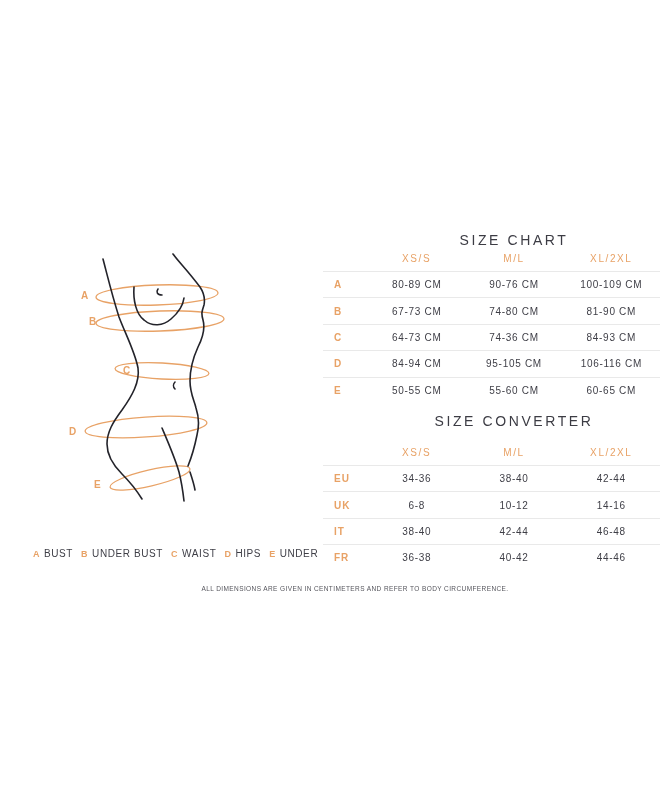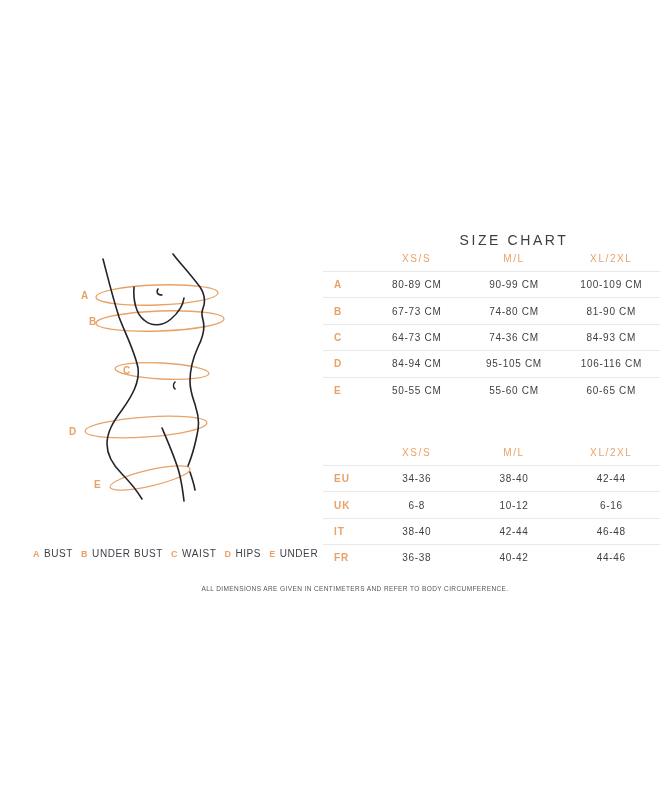--- a/index.html
+++ b/index.html
@@ -76,21 +76,21 @@
   <div class="table" style="top:245px">
     <div class="trow thead">
       <span class="tlabel"></span>
       <span class="tcell">XS/S</span>
       <span class="tcell">M/L</span>
       <span class="tcell">XL/2XL</span>
     </div>
     <div class="trow">
       <span class="tlabel">A</span>
       <span class="tcell">80-89 CM</span>
-      <span class="tcell">90-99 CM</span>
+      <span class="tcell">90-76 CM</span>
       <span class="tcell">100-109 CM</span>
     </div>
     <div class="trow">
       <span class="tlabel">B</span>
       <span class="tcell">67-73 CM</span>
       <span class="tcell">74-80 CM</span>
       <span class="tcell">81-90 CM</span>
     </div>
     <div class="trow">
       <span class="tlabel">C</span>
@@ -105,39 +105,40 @@
       <span class="tcell">106-116 CM</span>
     </div>
     <div class="trow">
       <span class="tlabel">E</span>
       <span class="tcell">50-55 CM</span>
       <span class="tcell">55-60 CM</span>
       <span class="tcell">60-65 CM</span>
     </div>
   </div>
 
+  <div class="title" style="top:413px">SIZE CONVERTER</div>
 
   <div class="table" style="top:439px">
     <div class="trow thead">
       <span class="tlabel"></span>
       <span class="tcell">XS/S</span>
       <span class="tcell">M/L</span>
       <span class="tcell">XL/2XL</span>
     </div>
     <div class="trow">
       <span class="tlabel">EU</span>
       <span class="tcell">34-36</span>
       <span class="tcell">38-40</span>
       <span class="tcell">42-44</span>
     </div>
     <div class="trow">
       <span class="tlabel">UK</span>
       <span class="tcell">6-8</span>
       <span class="tcell">10-12</span>
-      <span class="tcell">6-16</span>
+      <span class="tcell">14-16</span>
     </div>
     <div class="trow">
       <span class="tlabel">IT</span>
       <span class="tcell">38-40</span>
       <span class="tcell">42-44</span>
       <span class="tcell">46-48</span>
     </div>
     <div class="trow">
       <span class="tlabel">FR</span>
       <span class="tcell">36-38</span>

